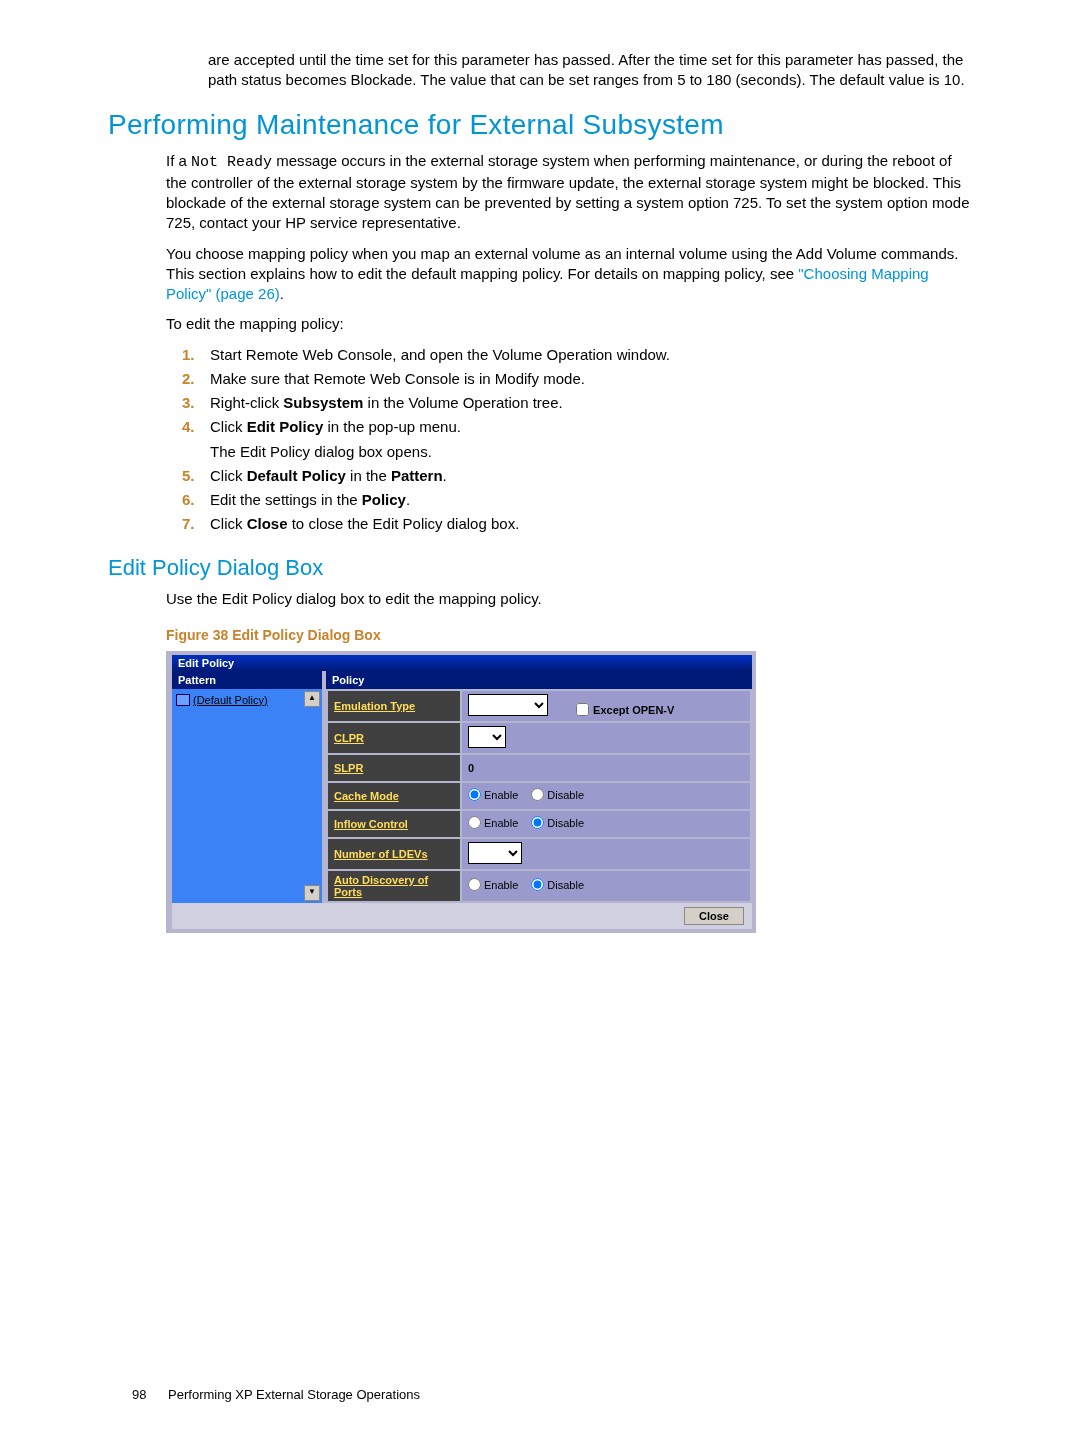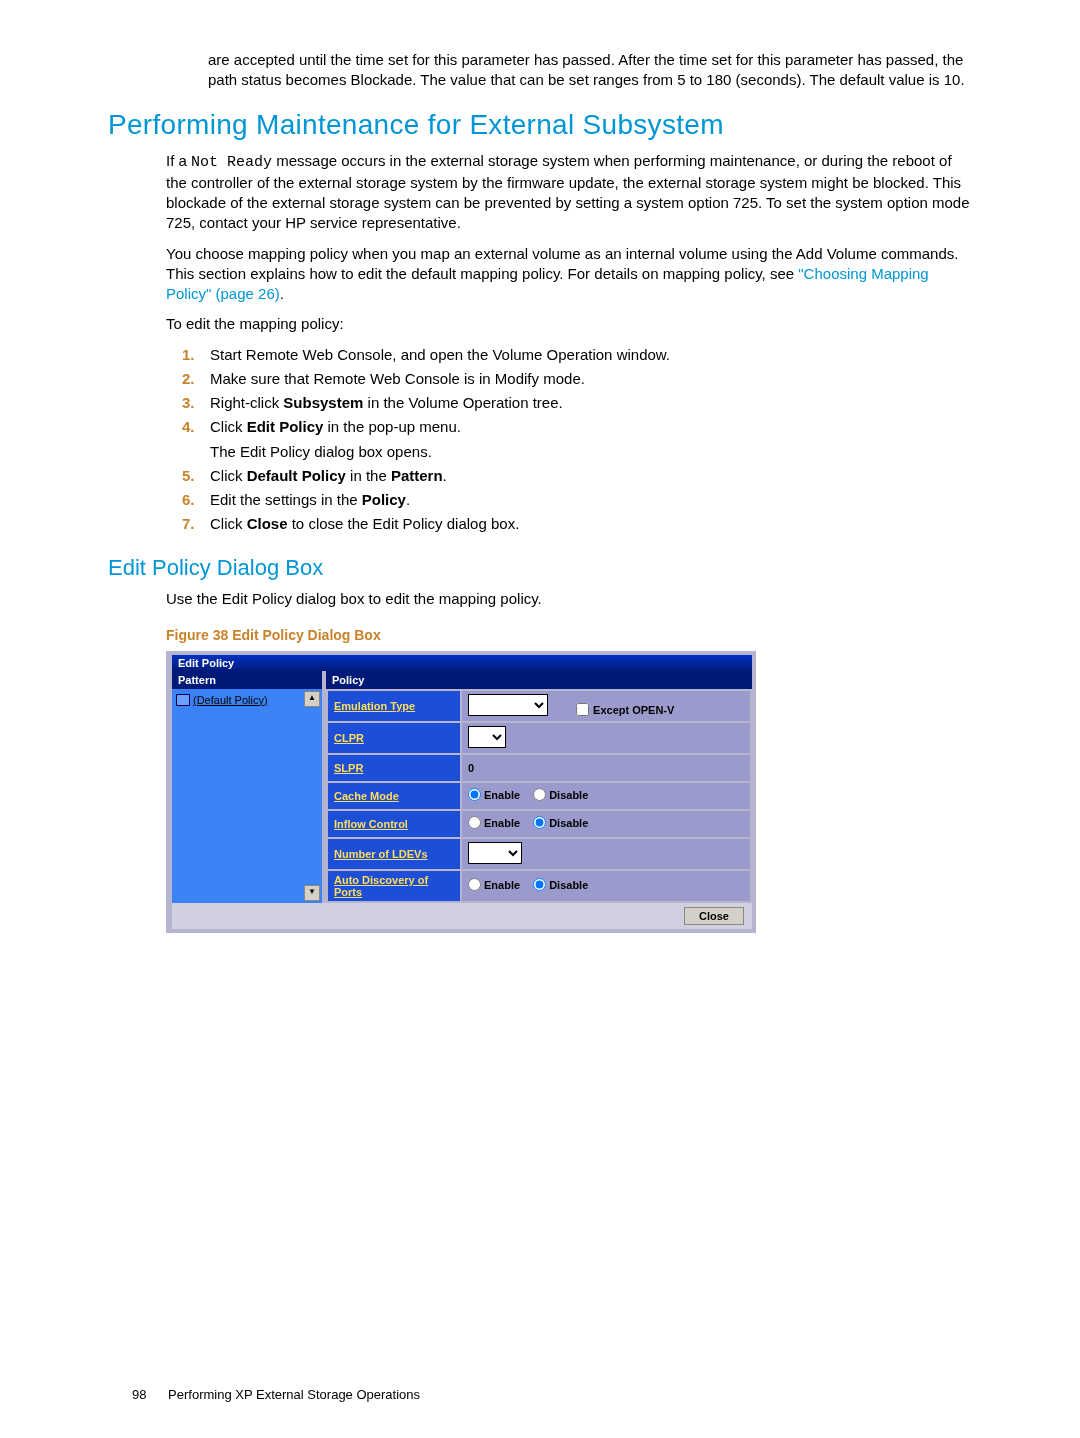--- a/index.html
+++ b/index.html
@@ -167,21 +167,21 @@
   }
   .policy-table td {
     border: 2px solid #b5b5d0;
     padding: 3px 6px;
     vertical-align: middle;
     background: #9a9acc;
     height: 20px;
   }
   .policy-table td.lbl {
     width: 120px;
-    background: #1d4ed8;
+    background: #404040;
     color: #ffde5a;
     font-weight: bold;
     text-decoration: underline;
     font-size: 11px;
   }
   .policy-table td.val {
     color: #000;
     font-weight: bold;
     font-size: 11px;
   }
@@ -192,21 +192,21 @@
     border: 1px solid #000;
     background: #fff;
     color: #000;
     padding: 10px 2px;
   }
   .formsel.tiny { width: 38px; }
   .formsel.med  { width: 54px; }
   .formsel.em   { width: 80px; }
   .radio-wrap { display: inline-flex; align-items: center; margin-right: 10px; }
   .radio-wrap input { margin: 0 3px 0 0; }
-  .radio-wrap label { color: #000; font-weight: bold; text-align: right; }
+  .radio-wrap label { color: #000; font-weight: normal; text-align: right; }
   .chk-wrap { display: inline-flex; align-items: flex-end; margin-left: 25px; }
   .chk-wrap input { margin: 0 4px 0 0; }
   .chk-wrap label { color: #000; font-weight: bold; }
 
   .dialog-footer {
     text-align: right;
     padding: 4px 8px;
     background: #d0d0e0;
   }
   .dlg-btn {

